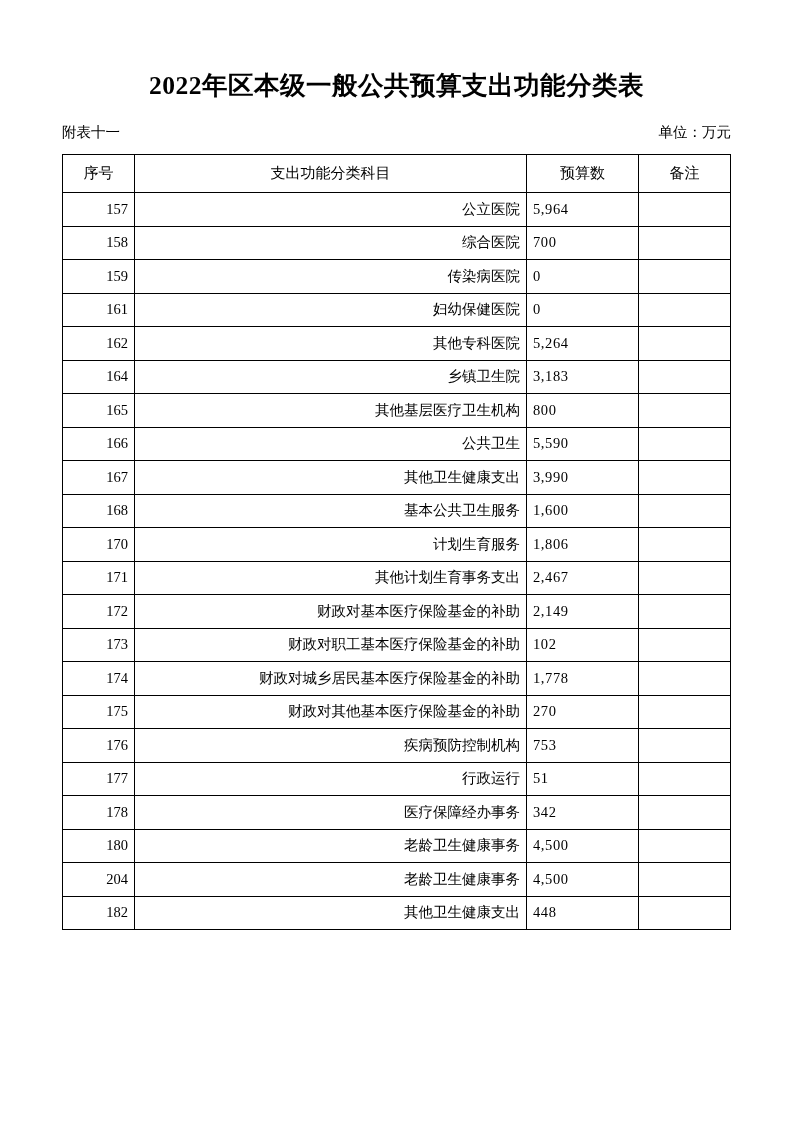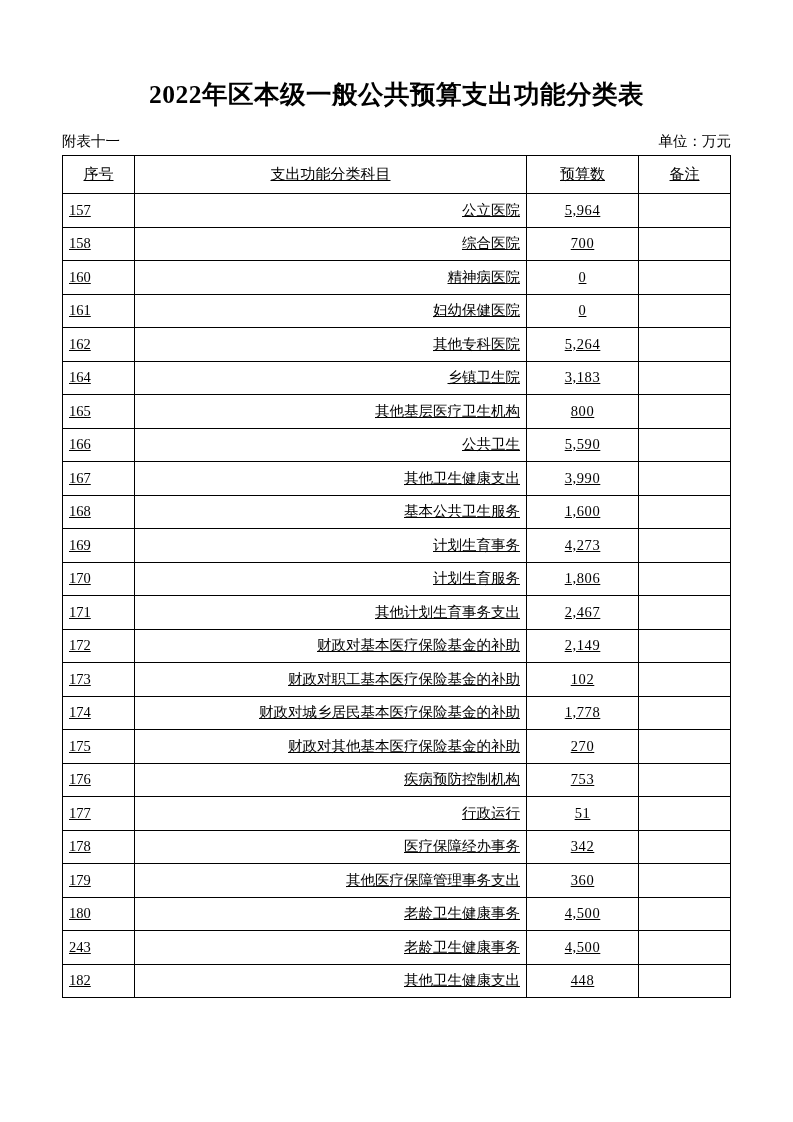--- a/index.html
+++ b/index.html
@@ -12,21 +12,21 @@
     height: 1122px;
     font-family: "Liberation Serif", "DejaVu Serif", serif;
     color: #000000;
     position: relative;
     overflow: hidden;
   }
   .page {
     width: 793px;
     height: 1096px;
     box-sizing: border-box;
-    padding: 17px 62px;
+    padding: 8px 62px;
     position: relative;
   }
   .doc-title {
     text-align: center;
     font-size: 25.5px;
     font-weight: bold;
     letter-spacing: 0.5px;
     margin: 0;
     padding-top: 60px;
     font-family: "Liberation Serif", "DejaVu Serif", serif;
@@ -40,52 +40,51 @@
   }
   .subhead .left {
     font-size: 14.5px;
   }
   .subhead .right {
     font-size: 14.5px;
   }
   table.budget {
     border-collapse: collapse;
     width: 100%;
-    margin-top: 4px;
+    margin-top: 12px;
     table-layout: fixed;
-    text-decoration: underline;
   }
   table.budget th, table.budget td {
     border: 1px solid #000000;
     font-weight: normal;
     font-size: 14.5px;
     height: 33.5px;
     padding: 0 6px;
     box-sizing: border-box;
   }
   table.budget thead th {
     text-align: center;
     font-size: 15px;
     height: 38px;
   }
   col.c-no    { width: 72px; }
   col.c-item  { width: 392px; }
   col.c-amt   { width: 112px; }
   col.c-note  { width: 92px; }
 
   td.no {
-    text-align: left;
+    text-align: right;
     font-size: 14px;
   }
   td.item {
     text-align: right;
     white-space: nowrap;
   }
   td.amt {
-    text-align: center;
+    text-align: left;
     padding-right: 9px;
     font-size: 14px;
     letter-spacing: 0.6px;
   }
   td.note { }
 
   
   .lv0 { padding-left: 10px; }
   .lv1 { padding-left: 26px; }
 </style>
@@ -123,22 +122,22 @@
           <td class="amt">5,964</td>
           <td class="note"></td>
         </tr>
         <tr>
           <td class="no">158</td>
           <td class="item lv1">综合医院</td>
           <td class="amt">700</td>
           <td class="note"></td>
         </tr>
         <tr>
-          <td class="no">160</td>
-          <td class="item lv1">精神病医院</td>
+          <td class="no">159</td>
+          <td class="item lv1">传染病医院</td>
           <td class="amt">0</td>
           <td class="note"></td>
         </tr>
         <tr>
           <td class="no">161</td>
           <td class="item lv1">妇幼保健医院</td>
           <td class="amt">0</td>
           <td class="note"></td>
         </tr>
         <tr>
@@ -171,26 +170,20 @@
           <td class="amt">3,990</td>
           <td class="note"></td>
         </tr>
         <tr>
           <td class="no">168</td>
           <td class="item lv1">基本公共卫生服务</td>
           <td class="amt">1,600</td>
           <td class="note"></td>
         </tr>
         <tr>
-          <td class="no">169</td>
-          <td class="item lv0">计划生育事务</td>
-          <td class="amt">4,273</td>
-          <td class="note"></td>
-        </tr>
-        <tr>
           <td class="no">170</td>
           <td class="item lv1">计划生育服务</td>
           <td class="amt">1,806</td>
           <td class="note"></td>
         </tr>
         <tr>
           <td class="no">171</td>
           <td class="item lv1">其他计划生育事务支出</td>
           <td class="amt">2,467</td>
           <td class="note"></td>
@@ -231,33 +224,27 @@
           <td class="amt">51</td>
           <td class="note"></td>
         </tr>
         <tr>
           <td class="no">178</td>
           <td class="item lv1">医疗保障经办事务</td>
           <td class="amt">342</td>
           <td class="note"></td>
         </tr>
         <tr>
-          <td class="no">179</td>
-          <td class="item lv1">其他医疗保障管理事务支出</td>
-          <td class="amt">360</td>
-          <td class="note"></td>
-        </tr>
-        <tr>
           <td class="no">180</td>
           <td class="item lv0">老龄卫生健康事务</td>
           <td class="amt">4,500</td>
           <td class="note"></td>
         </tr>
         <tr>
-          <td class="no">243</td>
+          <td class="no">204</td>
           <td class="item lv1">老龄卫生健康事务</td>
           <td class="amt">4,500</td>
           <td class="note"></td>
         </tr>
         <tr>
           <td class="no">182</td>
           <td class="item lv0">其他卫生健康支出</td>
           <td class="amt">448</td>
           <td class="note"></td>
         </tr>

